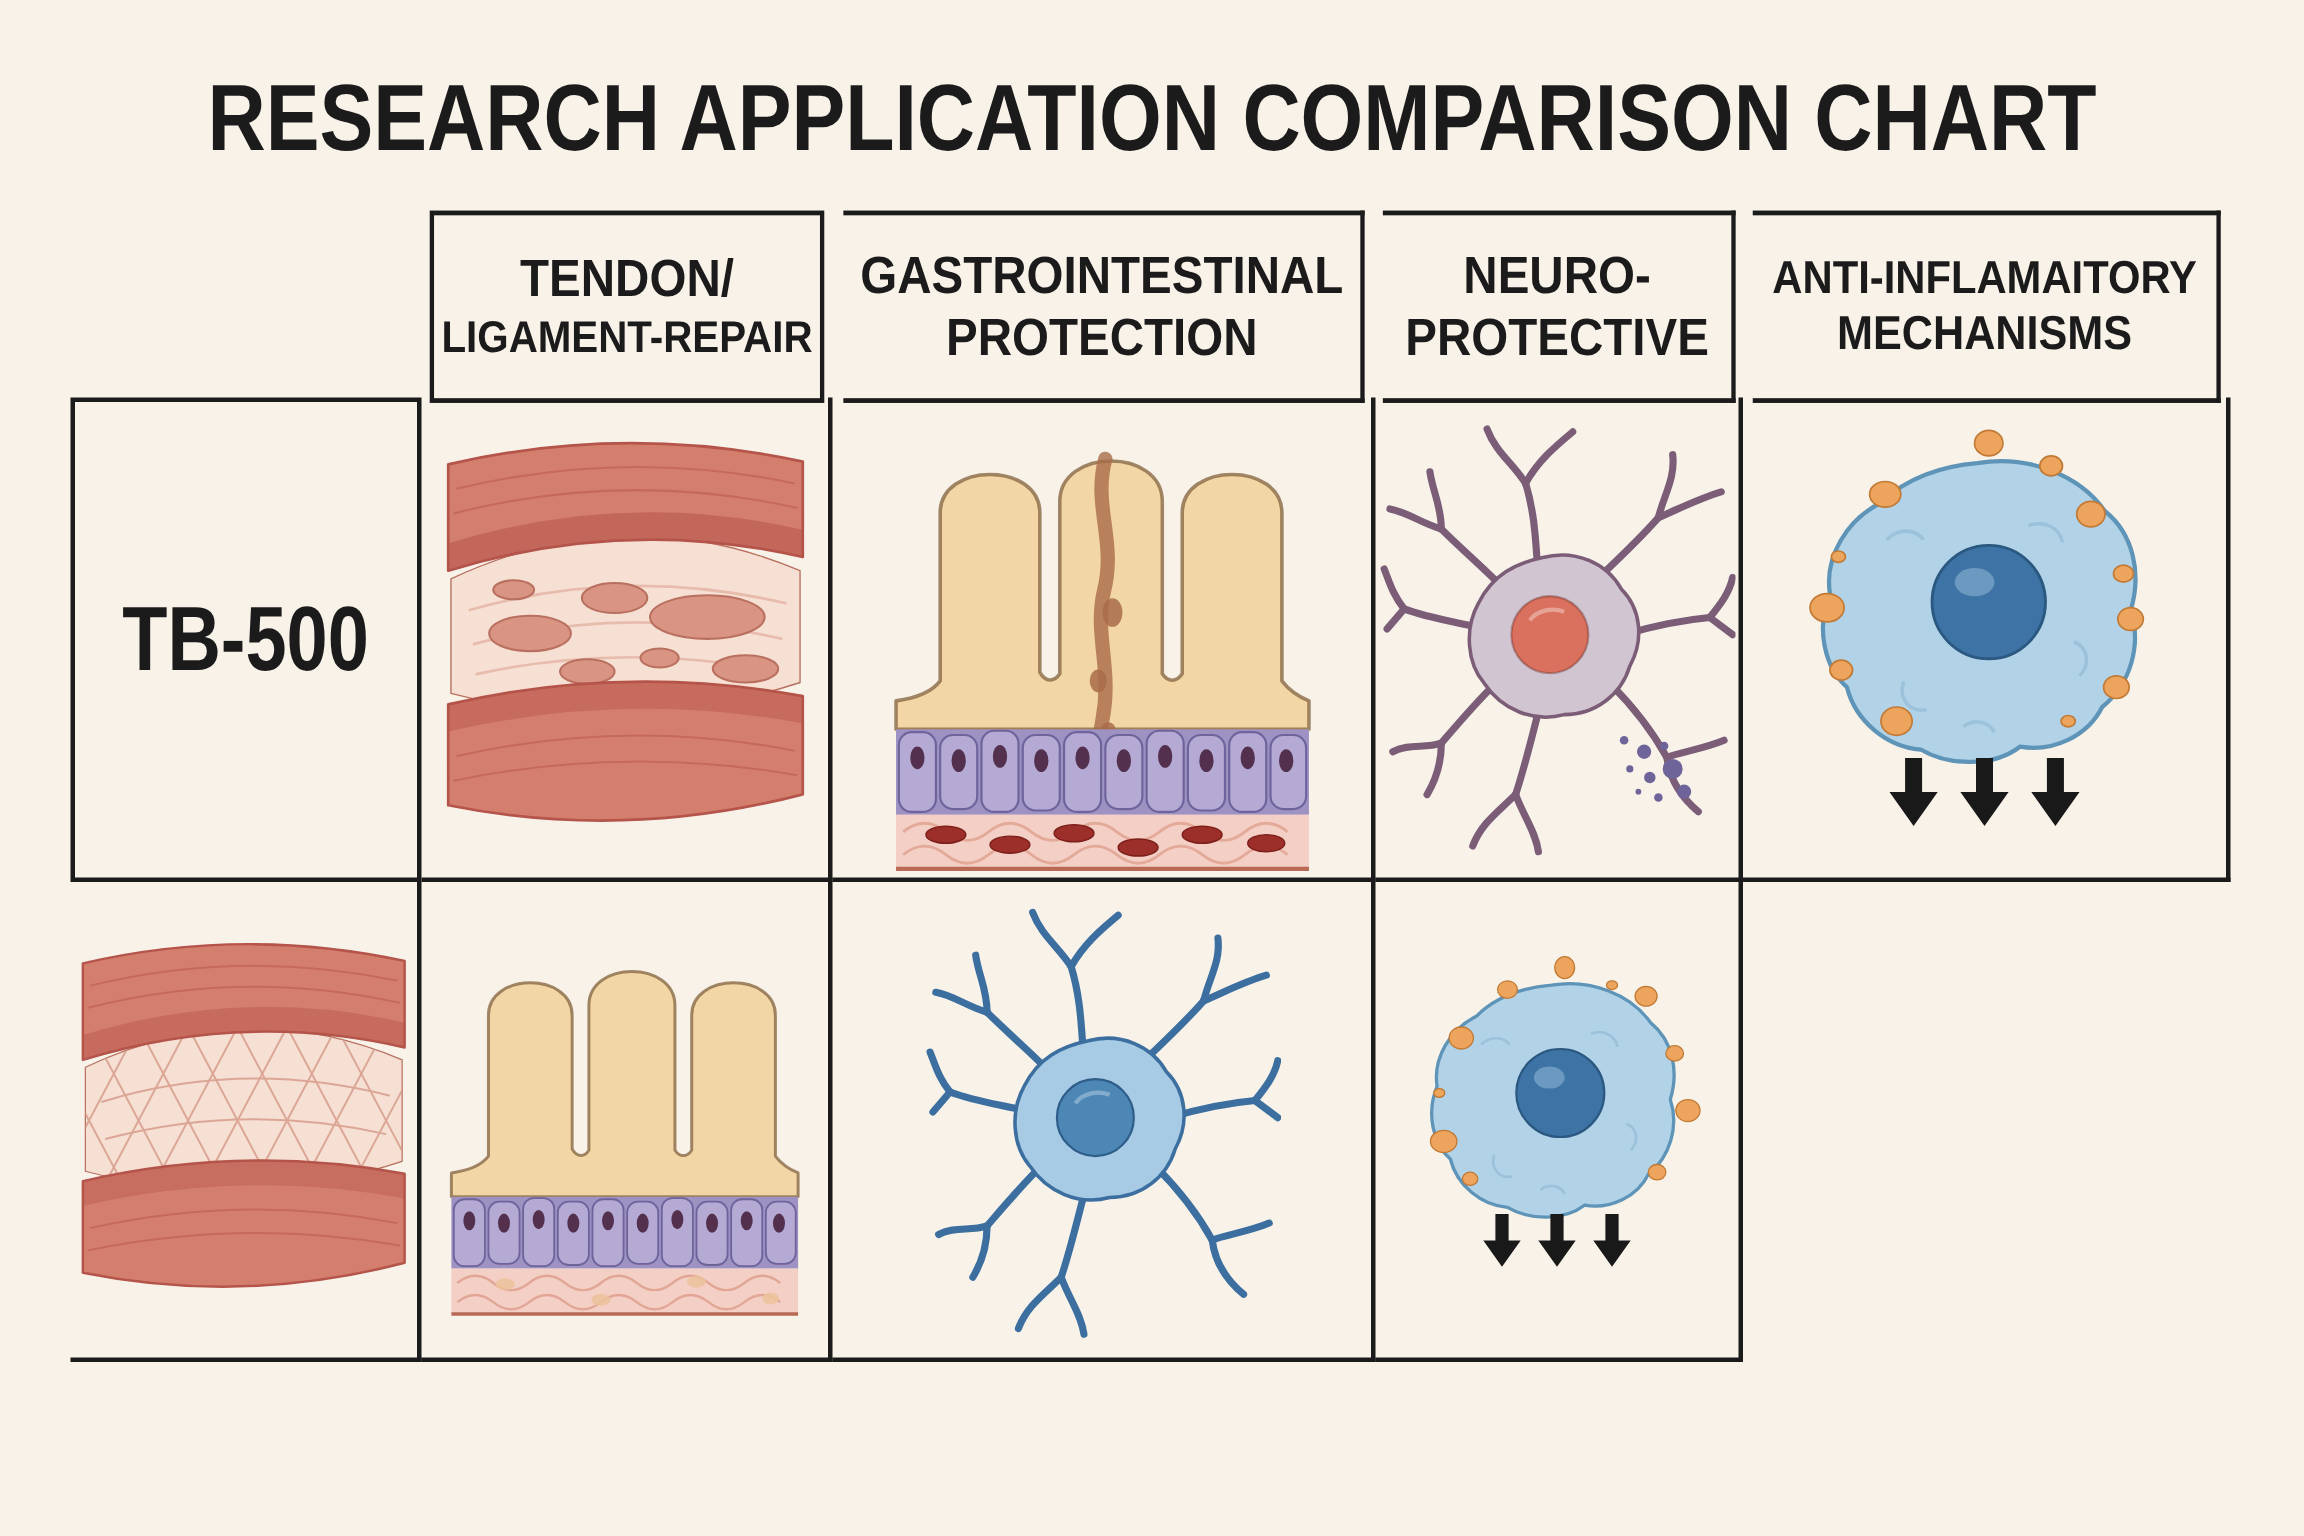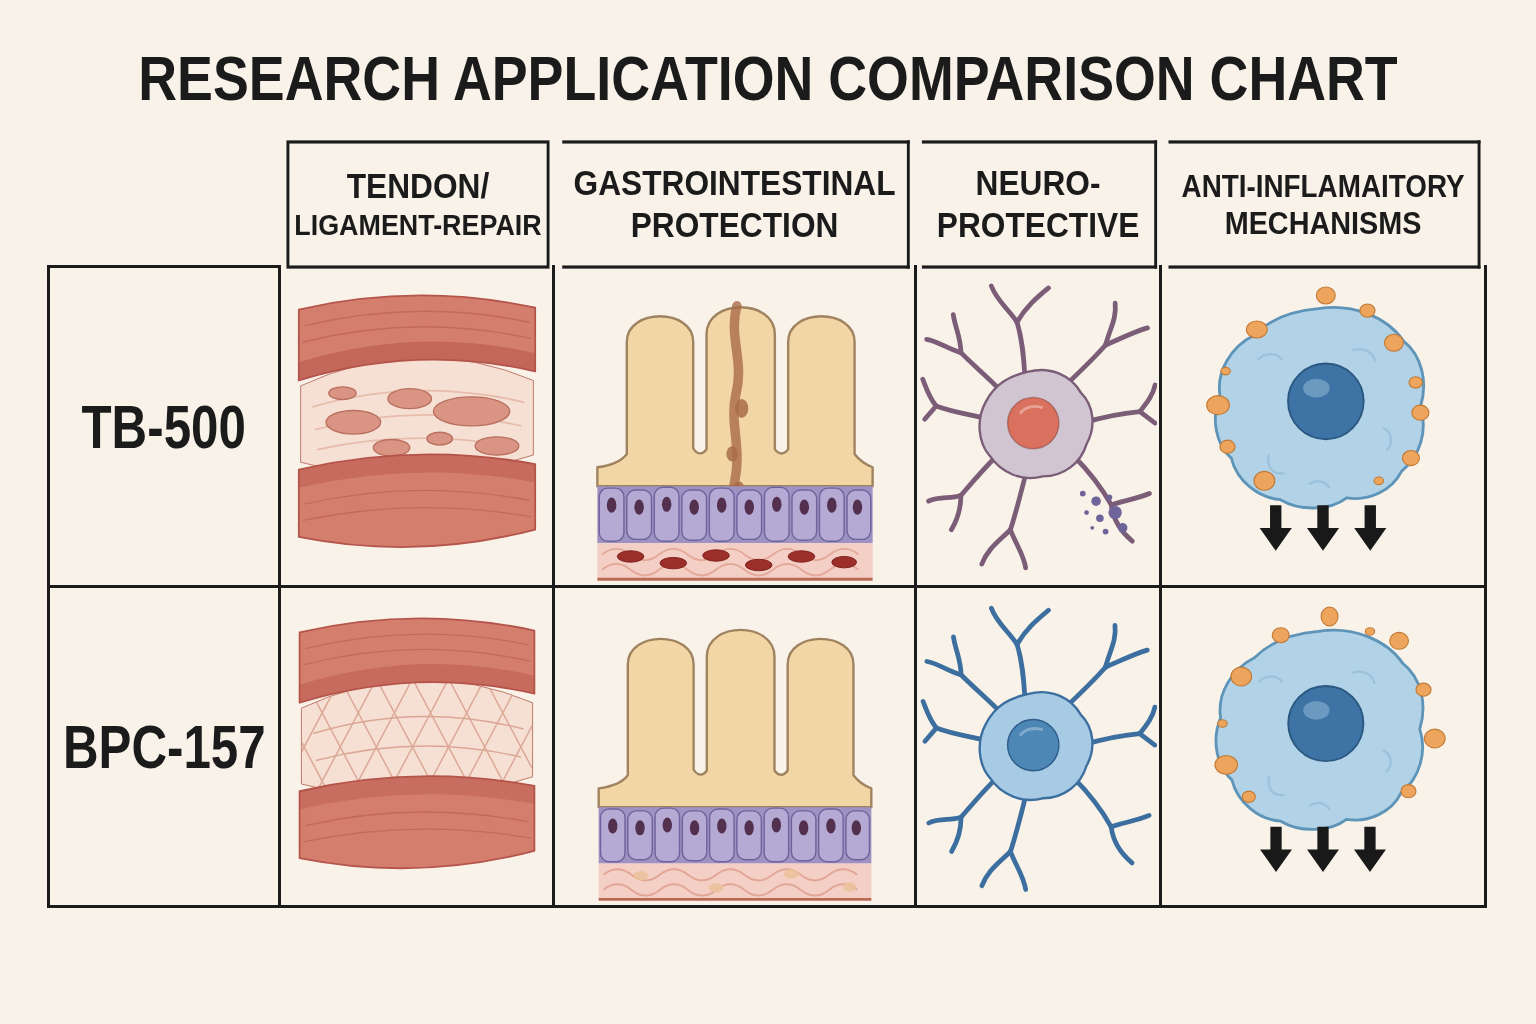--- a/index.html
+++ b/index.html
@@ -224,23 +224,20 @@
         <ellipse cx="224" cy="224" rx="5" ry="4"></ellipse>
       </g>
       <g style="fill:var(--arrow-black)">
         <path d="M109,250 L121,250 L121,274 L132,274 L115,298 L98,274 L109,274 Z"></path>
         <path d="M159,250 L171,250 L171,274 L182,274 L165,298 L148,274 L159,274 Z"></path>
         <path d="M209,250 L221,250 L221,274 L232,274 L215,298 L198,274 L209,274 Z"></path>
       </g>
     </svg>
   </div>
 
-  <div class="cell b-l b-r b-b">
-    <span class="rowlabel">BPC-157</span>
-  </div>
 
   <div class="cell b-r b-b">
     <svg width="258" height="298" viewBox="0 0 280 330">
       <defs>
         <clipPath id="lensClip">
             <path d="M12,122 Q140,62 268,116 L268,198 Q140,240 12,206 Z"></path>
           </clipPath>
       </defs>
       <path d="M12,122 Q140,62 268,116 L268,198 Q140,240 12,206 Z" style="fill:var(--tendon-light);stroke:var(--tendon-blob-edge);stroke-width:1"></path>
       <g clip-path="url(#lensClip)" fill="none" style="stroke:var(--tendon-mesh)" stroke-width="1.6" opacity=".85">

